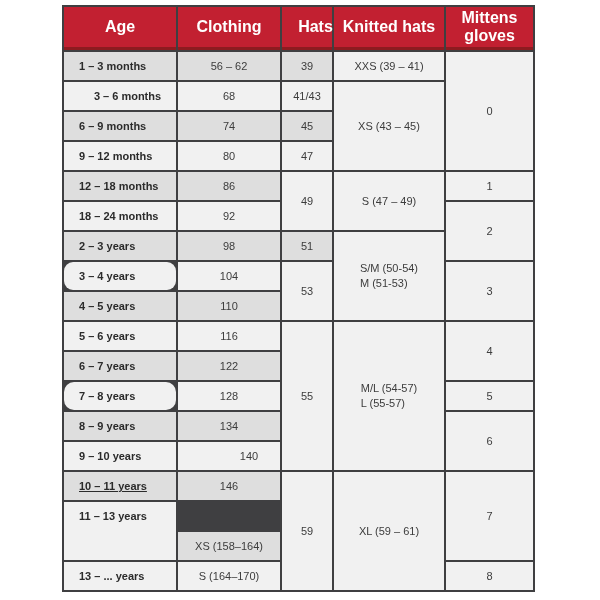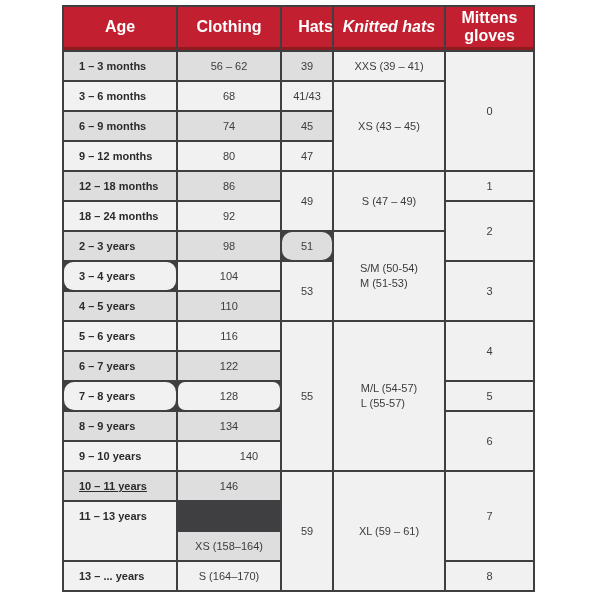--- a/index.html
+++ b/index.html
@@ -56,21 +56,21 @@
   .lines { text-align: left; line-height: 1.35; }
 </style>
 </head>
 <body>
 
 <div class="table">
     <div class="th" style="grid-area: 1 / 1;">Age</div>
     <div class="td gray age" style="grid-area: 2 / 1 / span 1;">
       <span>1 – 3 months</span>
     </div>
-    <div class="td age" style="grid-area: 3 / 1 / span 1;">
+    <div class="td age" style="grid-area: 3 / 1 / span 1; justify-content: center;">
       <span>3 – 6 months</span>
     </div>
     <div class="td gray age" style="grid-area: 4 / 1 / span 1;">
       <span>6 – 9 months</span>
     </div>
     <div class="td age" style="grid-area: 5 / 1 / span 1;">
       <span>9 – 12 months</span>
     </div>
     <div class="td gray age" style="grid-area: 6 / 1 / span 1;">
       <span>12 – 18 months</span>
@@ -138,21 +138,21 @@
     </div>
     <div class="td gray" style="grid-area: 10 / 2 / span 1;">
       <span>110</span>
     </div>
     <div class="td" style="grid-area: 11 / 2 / span 1;">
       <span>116</span>
     </div>
     <div class="td gray" style="grid-area: 12 / 2 / span 1;">
       <span>122</span>
     </div>
-    <div class="td" style="grid-area: 13 / 2 / span 1; border-radius: 7px;">
+    <div class="td" style="grid-area: 13 / 2 / span 1;">
       <span>128</span>
     </div>
     <div class="td gray" style="grid-area: 14 / 2 / span 1;">
       <span>134</span>
     </div>
     <div class="td" style="grid-area: 15 / 2 / span 1; padding-left: 40px;">
       <span>140</span>
     </div>
     <div class="td gray" style="grid-area: 16 / 2 / span 1;">
       <span>146</span>
@@ -172,33 +172,33 @@
     </div>
     <div class="td gray" style="grid-area: 4 / 3 / span 1;">
       <span>45</span>
     </div>
     <div class="td" style="grid-area: 5 / 3 / span 1;">
       <span>47</span>
     </div>
     <div class="td" style="grid-area: 6 / 3 / span 2;">
       <span>49</span>
     </div>
-    <div class="td gray" style="grid-area: 8 / 3 / span 1; border-radius: 10px;">
+    <div class="td gray" style="grid-area: 8 / 3 / span 1;">
       <span>51</span>
     </div>
     <div class="td" style="grid-area: 9 / 3 / span 2;">
       <span>53</span>
     </div>
     <div class="td" style="grid-area: 11 / 3 / span 5;">
       <span>55</span>
     </div>
     <div class="td" style="grid-area: 16 / 3 / span 4;">
       <span>59</span>
     </div>
-    <div class="th" style="grid-area: 1 / 4; font-style: italic;">Knitted hats</div>
+    <div class="th" style="grid-area: 1 / 4;">Knitted hats</div>
     <div class="td" style="grid-area: 2 / 4 / span 1;">
       <span>XXS (39 – 41)</span>
     </div>
     <div class="td" style="grid-area: 3 / 4 / span 3;">
       <span>XS (43 – 45)</span>
     </div>
     <div class="td" style="grid-area: 6 / 4 / span 2;">
       <span>S (47 – 49)</span>
     </div>
     <div class="td" style="grid-area: 8 / 4 / span 3;">

